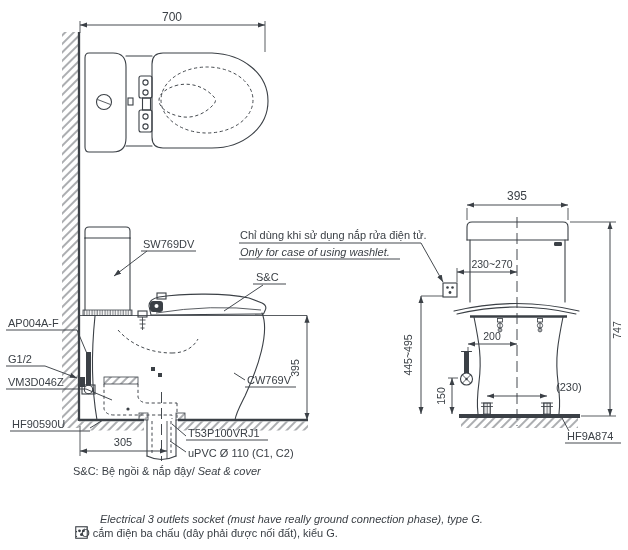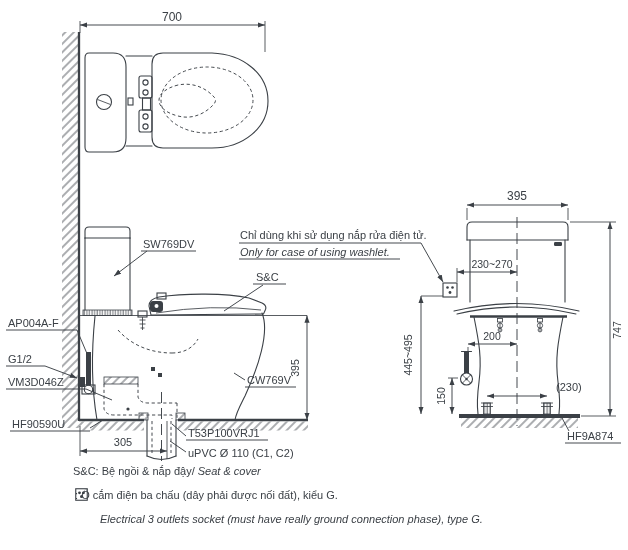--- a/index.html
+++ b/index.html
@@ -283,21 +283,21 @@
       <text class="t" x="567" y="440">HF9A874</text>
       <line x1="565" y1="443" x2="621" y2="443" class="dim"></line>
     </g>
   </g>
 </svg>
 
 <div class="notes">
   <div class="noteline" style="left:73px;top:464px;">
     <span>S&amp;C:</span><span> Bệ ngồi &amp; nắp đậy/</span><span class="ti"> Seat &amp; cover</span>
   </div>
-  <div class="noteline" style="left:75px;top:488px;">
+  <div class="noteline" style="left:75px;top:526px;">
     <svg class="sockicon" width="13" height="13" viewBox="0 0 13 13">
       <rect x="0.75" y="0.75" width="11.5" height="11.5" fill="none" stroke="#3b4046" stroke-width="1.1"></rect>
       <circle cx="4.5" cy="4.8" r="1.4" fill="#3b4046"></circle>
       <circle cx="8.5" cy="4.8" r="1.4" fill="#3b4046"></circle>
       <circle cx="6.5" cy="8.6" r="1.5" fill="#3b4046"></circle>
     </svg><span> : </span><span>Ổ cắm điện ba chấu (dây phải được nối đất), kiểu G.</span>
   </div>
   <div class="noteline ti" style="left:100px;top:512px;">Electrical 3 outlets socket (must have really ground connection phase), type G.</div>
 </div>
 

